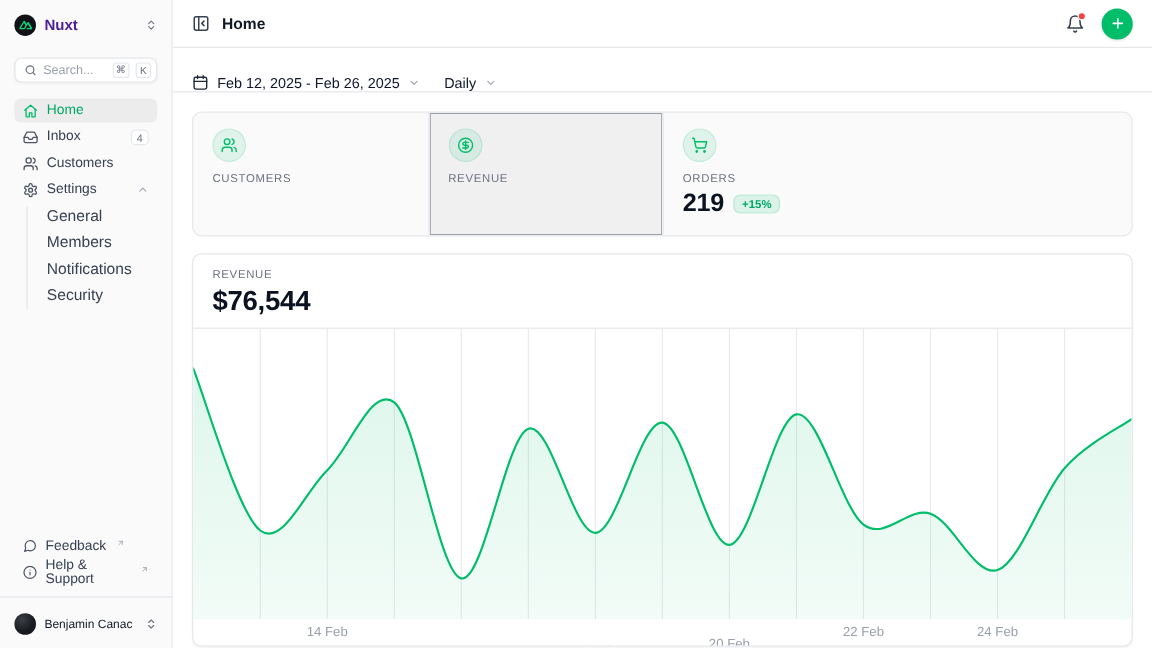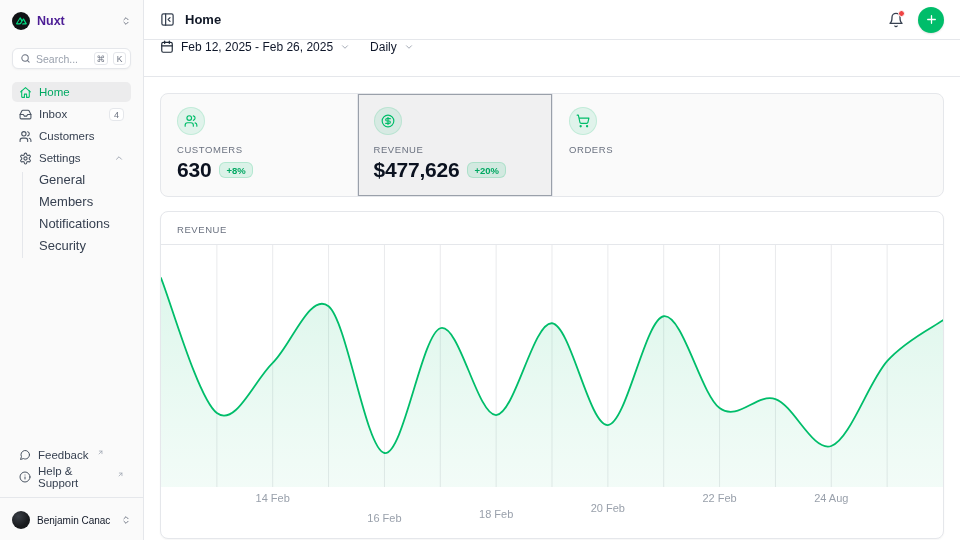--- a/index.html
+++ b/index.html
@@ -61,21 +61,21 @@
   .page-title { font-size:13px; font-weight:700; color:#111827; }
   .topbar-right { margin-left:auto; display:flex; align-items:center; gap:14px; }
   .bell-btn { position:relative; color:#374151; display:flex; cursor:pointer; background:none; border:none; }
   .bell-dot { position:absolute; top:-2px; right:-1px; width:7px; height:7px;
               background:#ef4444; border-radius:50%; border:1.5px solid #fff; }
   .add-btn { width:26px; height:26px; border-radius:50%; background:#00BD6A; color:#fff;
              display:flex; align-items:center; justify-content:center; border:none; cursor:pointer;
              box-shadow:0 1px 2px rgba(0,0,0,.12); }
 
   .toolbar { height:37px; flex:none; border-bottom:1px solid #e5e7eb; display:flex;
-             align-items:flex-start; padding:0 16px; gap:20px; }
+             align-items:flex-end; padding:0 16px; gap:20px; }
   .picker { display:flex; align-items:center; gap:7px; font-size:12px; font-weight:500;
             color:#0f172a; cursor:pointer; background:none; border:none;
             font-family:inherit; }
   .picker .muted-chevron { color:#9ca3af; display:flex; }
   .calendar-icon { color:#1f2937; display:flex; }
 
   .content { padding:16px; display:flex; flex-direction:column; gap:14px; flex:1; overflow:hidden; }
 
   .stats-panel { display:grid; grid-template-columns:repeat(4,1fr); background:#fafafa;
                  border:1px solid #e5e7eb; border-radius:8px; height:104px; overflow:hidden; flex:none; }
@@ -306,54 +306,51 @@
       <div class="stat-cell">
         <div class="stat-icon">
           <svg width="14" height="14" viewBox="0 0 24 24" fill="none" stroke="currentColor" stroke-width="2" stroke-linecap="round" stroke-linejoin="round">
               <path d="M16 21v-2a4 4 0 0 0-4-4H6a4 4 0 0 0-4 4v2"></path>
               <circle cx="9" cy="7" r="4"></circle>
               <path d="M22 21v-2a4 4 0 0 0-3-3.87"></path>
               <path d="M16 3.13a4 4 0 0 1 0 7.75"></path>
             </svg>
         </div>
         <div class="stat-label">CUSTOMERS</div>
-        <div class="stat-value-row">
-          <span class="stat-value">630</span>
-          <span class="delta-badge">+8%</span>
-        </div>
       </div>
       <div class="stat-cell selected">
         <div class="stat-icon">
           <svg width="14" height="14" viewBox="0 0 24 24" fill="none" stroke="currentColor" stroke-width="2" stroke-linecap="round" stroke-linejoin="round">
               <circle cx="12" cy="12" r="10"></circle>
               <path d="M16 8h-6a2 2 0 1 0 0 4h4a2 2 0 1 1 0 4H8"></path>
               <path d="M12 18V6"></path>
             </svg>
         </div>
         <div class="stat-label">REVENUE</div>
-        <div class="stat-value-row">
-          <span class="stat-value">$477,626</span>
-          <span class="delta-badge">+20%</span>
-        </div>
       </div>
       <div class="stat-cell">
         <div class="stat-icon">
           <svg width="14" height="14" viewBox="0 0 24 24" fill="none" stroke="currentColor" stroke-width="2" stroke-linecap="round" stroke-linejoin="round">
               <circle cx="8" cy="21" r="1"></circle>
               <circle cx="19" cy="21" r="1"></circle>
               <path d="M2.05 2.05h2l2.66 12.42a2 2 0 0 0 2 1.58h9.78a2 2 0 0 0 1.95-1.57l1.65-7.43H5.12"></path>
             </svg>
         </div>
         <div class="stat-label">ORDERS</div>
+        <div class="stat-value-row">
+          <span class="stat-value">219</span>
+          <span class="delta-badge">+15%</span>
+        </div>
       </div>
     </section>
 
     <section class="chart-card">
       <div class="chart-header">
         <div class="chart-label">REVENUE</div>
+        <div class="chart-value">$76,544</div>
       </div>
       <div class="chart-plot">
         <svg preserveAspectRatio="none" viewBox="0 0 788 242">
             <defs>
               <linearGradient id="revGrad" x1="0" y1="0" x2="0" y2="1">
                 <stop offset="0" stop-color="#00BD6A" stop-opacity="0.13"></stop>
                 <stop offset="1" stop-color="#00BD6A" stop-opacity="0.05"></stop>
               </linearGradient>
             </defs>
             <line x1="56.29" y1="0" x2="56.29" y2="242" stroke="#e9eaec" stroke-width="1"></line>
@@ -372,18 +369,18 @@
             <path d="M0,33C9.38,55.51 37.53,153.94 56.29,168.08C75.05,182.22 93.81,135.64 112.57,117.84C131.33,100.04 150.10,46.25 168.86,61.28C187.62,76.31 206.38,204.34 225.14,208C243.90,211.66 262.67,89.56 281.43,83.24C300.19,76.92 318.95,170.90 337.71,170.07C356.47,169.24 375.24,76.59 394,78.25C412.76,79.91 431.53,181.22 450.29,180.05C469.05,178.89 487.81,74.09 506.57,71.26C525.33,68.43 544.10,149.28 562.86,163.09C581.62,176.90 600.38,147.78 619.14,154.1C637.90,160.42 656.67,207.33 675.43,201.01C694.19,194.69 712.95,137.13 731.71,116.17C750.47,95.21 778.62,82.07 788,75.25L788,242 L0,242 Z" fill="url(#revGrad)"></path>
             <path d="M0,33C9.38,55.51 37.53,153.94 56.29,168.08C75.05,182.22 93.81,135.64 112.57,117.84C131.33,100.04 150.10,46.25 168.86,61.28C187.62,76.31 206.38,204.34 225.14,208C243.90,211.66 262.67,89.56 281.43,83.24C300.19,76.92 318.95,170.90 337.71,170.07C356.47,169.24 375.24,76.59 394,78.25C412.76,79.91 431.53,181.22 450.29,180.05C469.05,178.89 487.81,74.09 506.57,71.26C525.33,68.43 544.10,149.28 562.86,163.09C581.62,176.90 600.38,147.78 619.14,154.1C637.90,160.42 656.67,207.33 675.43,201.01C694.19,194.69 712.95,137.13 731.71,116.17C750.47,95.21 778.62,82.07 788,75.25" fill="none" stroke="#00BD6A" stroke-width="1.8" stroke-linejoin="round" stroke-linecap="round"></path>
           </svg>
       </div>
       <div class="x-axis">
           <span style="left: 14.2857%;">14 Feb</span>
           <span style="left: 28.5714%; margin-top: 20px;">16 Feb</span>
           <span style="left: 42.8571%; margin-top: 16px;">18 Feb</span>
           <span style="left: 57.1429%; margin-top: 10px;">20 Feb</span>
           <span style="left: 71.4286%;">22 Feb</span>
-          <span style="left: 85.7143%;">24 Aug</span>
+          <span style="left: 85.7143%;">24 Feb</span>
         </div>
     </section>
 
   </main>
 </div>
 
 </body></html>

